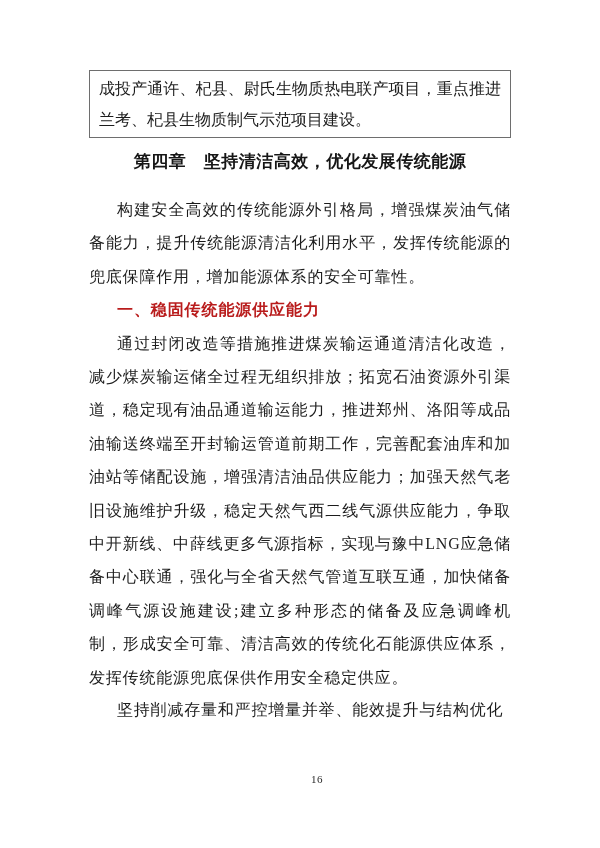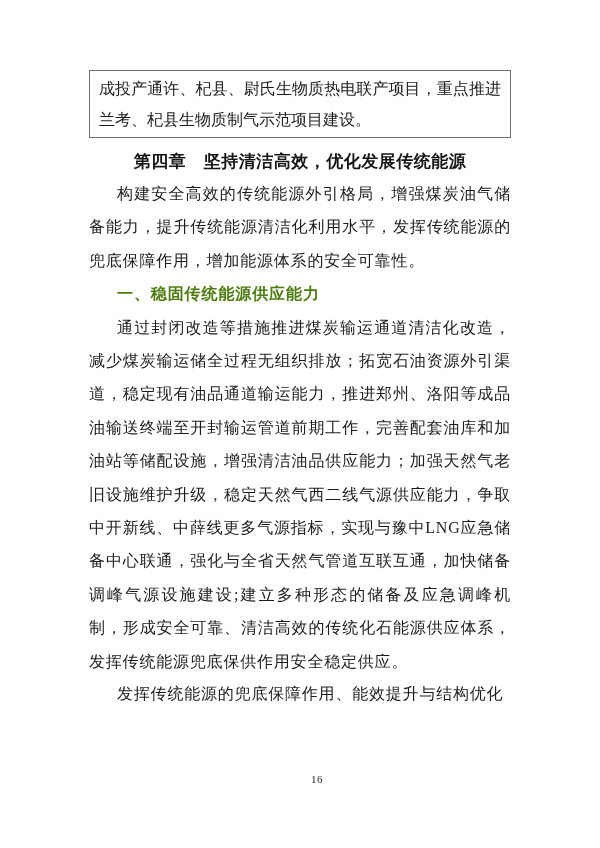--- a/index.html
+++ b/index.html
@@ -43,29 +43,29 @@
   }
   .para {
     font-size: 16px;
     line-height: 33.4px;
     letter-spacing: 0.8px;
     text-align: justify;
     text-indent: 28px;
     word-break: normal;
   }
   .para.intro {
-    margin-top: 4px;
+    margin-top: 20px;
   }
   .section-heading {
     font-size: 16px;
     font-weight: bold;
     line-height: 33.4px;
     letter-spacing: 0.9px;
     text-indent: 28px;
-    color: #4d7c0f;
+    color: #b91c1c;
   }
   .section-heading.second {
     line-height: 31px;
     margin-top: -5px;
   }
   .para.last {
     line-height: 31px;
   }
   .page-number {
     position: absolute;
@@ -90,18 +90,18 @@
 
     <div class="chapter-heading">第四章　坚持清洁高效，优化发展传统能源</div>
 
     <div class="para intro">构建安全高效的传统能源外引格局，增强煤炭油气储备能力，提升传统能源清洁化利用水平，发挥传统能源的兜底保障作用，增加能源体系的安全可靠性。</div>
 
     <div class="section-heading">一、稳固传统能源供应能力</div>
 
     <div class="para">通过封闭改造等措施推进煤炭输运通道清洁化改造，减少煤炭输运储全过程无组织排放；拓宽石油资源外引渠道，稳定现有油品通道输运能力，推进郑州、洛阳等成品油输送终端至开封输运管道前期工作，完善配套油库和加油站等储配设施，增强清洁油品供应能力；加强天然气老旧设施维护升级，稳定天然气西二线气源供应能力，争取中开新线、中薛线更多气源指标，实现与豫中LNG应急储备中心联通，强化与全省天然气管道互联互通，加快储备调峰气源设施建设;建立多种形态的储备及应急调峰机制，形成安全可靠、清洁高效的传统化石能源供应体系，发挥传统能源兜底保供作用安全稳定供应。</div>
 
 
-    <div class="para last">发挥传统能源的兜底保障作用、能效提升与结构优化</div>
+    <div class="para last">坚持削减存量和严控增量并举、能效提升与结构优化</div>
 
   </div>
 
   <div class="page-number">16</div>
 </div>
 
 </body></html>

